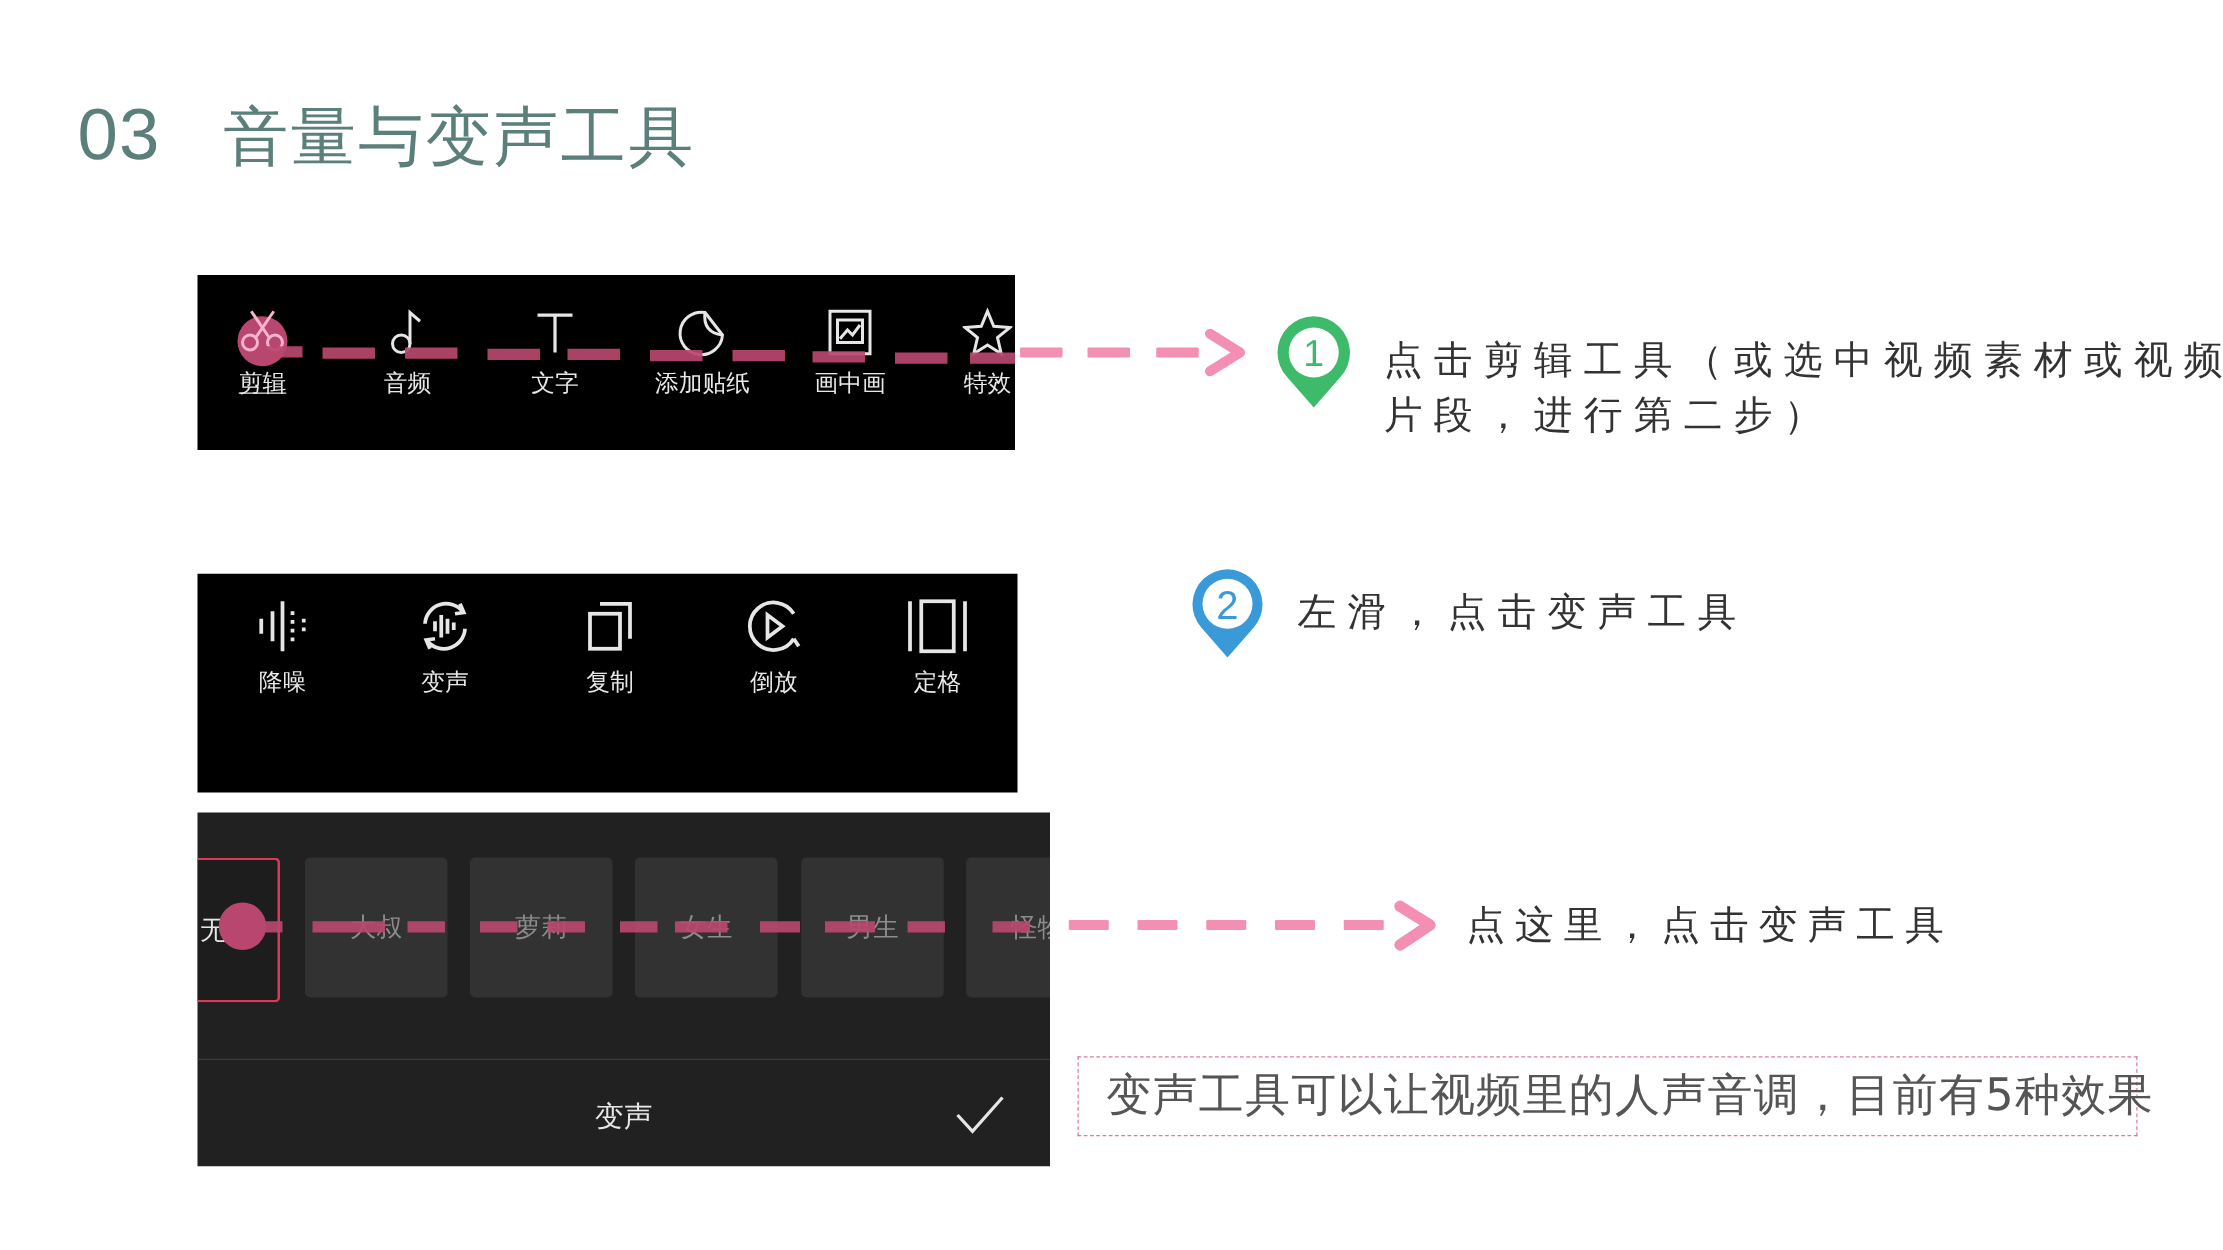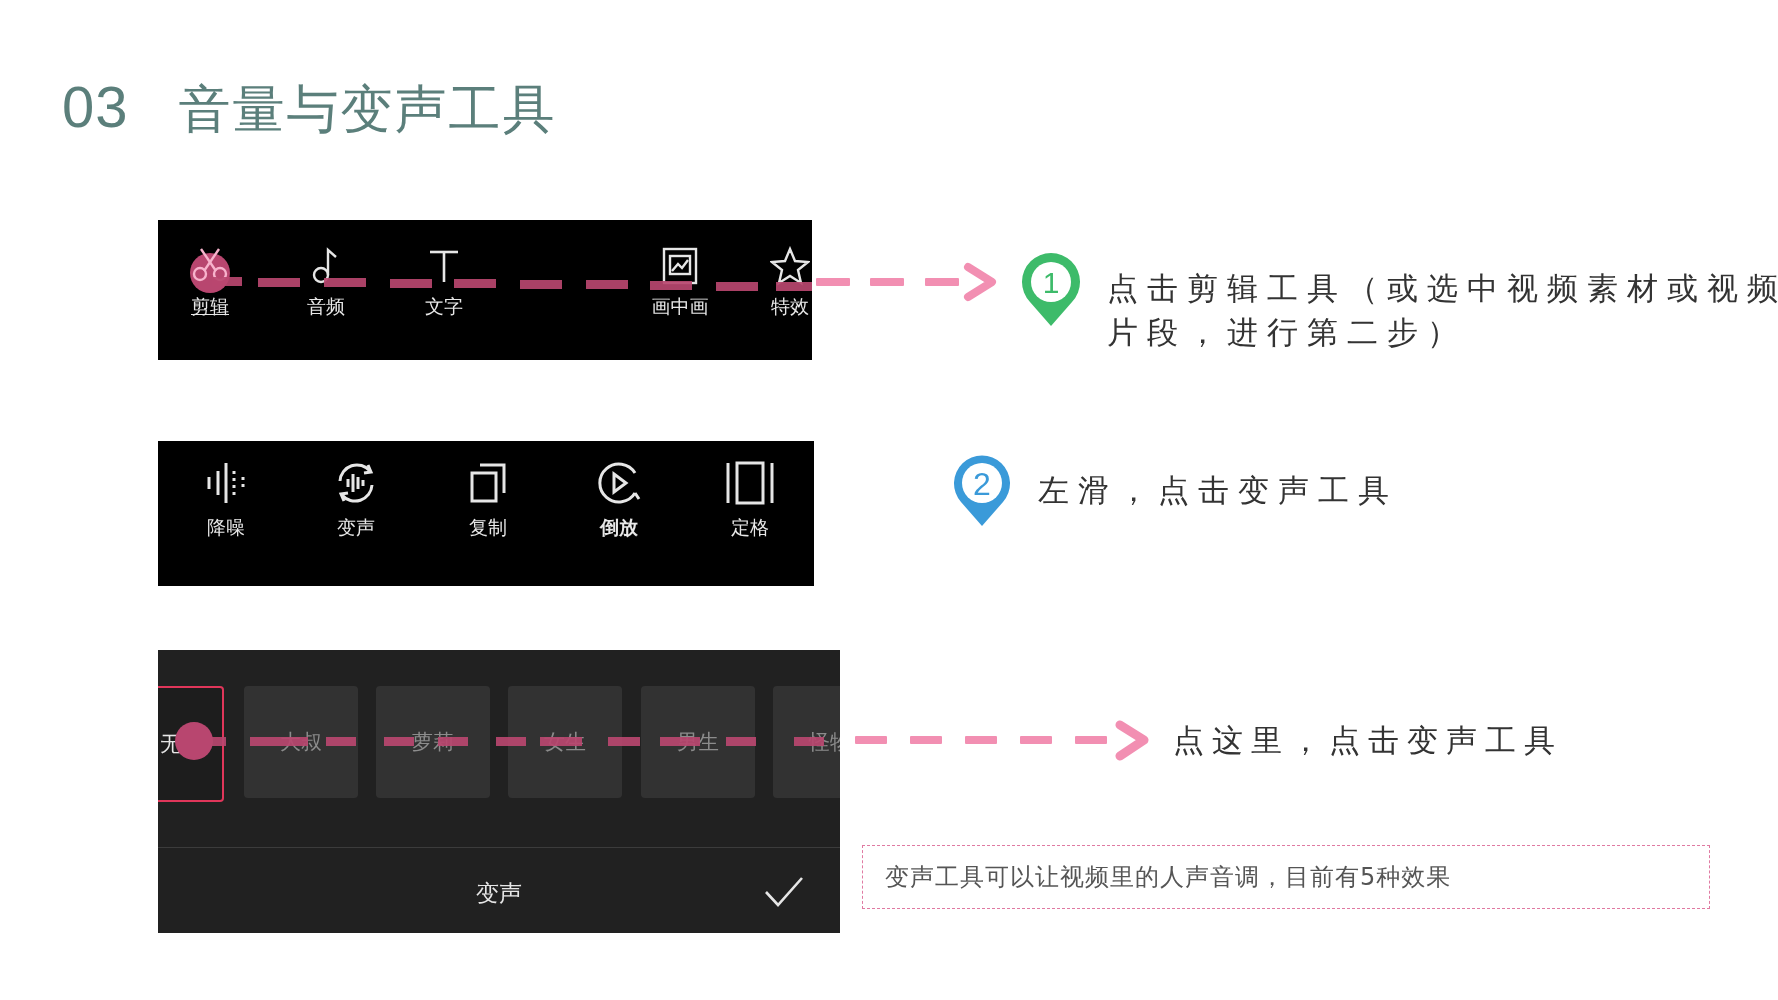--- a/index.html
+++ b/index.html
@@ -21,21 +21,21 @@
   .note { position:absolute; color:#333; font-size:31px; letter-spacing:9px; line-height:44px; white-space:nowrap; }
 
   .panel3 { background:#212121; }
   .tile { position:absolute; top:36px; width:114px; height:112px; background:#323232; border-radius:4px;
           display:flex; align-items:center; justify-content:center; color:#8c8c8c; font-size:21px; }
   .tile.sel { background:#1d1d1d; border:2px solid #e0365a; border-left:none; border-radius:0 4px 4px 0; justify-content:flex-start; }
   .divider { position:absolute; left:0; right:0; top:197px; height:1px; background:#3c3c3c; }
   .bottom-title { position:absolute; top:228px; left:0; right:0; text-align:center; color:#e6e6e6; font-size:23px; }
 
   .desc-box { position:absolute; left:862px; top:845px; width:848px; height:64px; border:1.5px dashed #e07aa2; box-sizing:border-box;
-              color:#555; font-size:24px; line-height:62px; padding-left:22px; white-space:nowrap; letter-spacing:1px; }
+              color:#555; font-size:36px; line-height:62px; padding-left:22px; white-space:nowrap; letter-spacing:1px; }
 </style>
 </head>
 <body>
 
 <div class="abs title">
   <span class="num">03</span><span class="txt">音量与变声工具</span>
 </div>
 
 <div class="abs panel" style="left:158px; top:220px; width:654px; height:140px; overflow:hidden;">
 
@@ -60,20 +60,27 @@
   </div>
 
   <div class="tool" style="left:254px; top:26px; width:64px;">
     <svg width="40" height="40" viewBox="0 0 40 40" fill="none" stroke="#e6e6e6" stroke-width="2.6">
       <line x1="6" y1="6" x2="34" y2="6"></line>
         <line x1="20" y1="6" x2="20" y2="36"></line>
     </svg>
     <span class="lbl">文字</span>
   </div>
 
+  <div class="tool" style="left:354px; top:26px; width:100px;">
+    <svg width="40" height="40" viewBox="0 0 40 40" fill="none" stroke="#e6e6e6" stroke-width="2.4">
+      <path d="M22 4 A17 17 0 1 0 36 22 L22 4 Z"></path>
+        <path d="M22 4 Q20 20 36 22"></path>
+    </svg>
+    <span class="lbl">添加贴纸</span>
+  </div>
 
   <div class="tool" style="left:480px; top:26px; width:84px;text-align:right;">
     <svg width="40" height="40" viewBox="0 0 40 40" fill="none" stroke="#e6e6e6" stroke-width="2.4">
       <rect x="4" y="3" width="32" height="34"></rect>
         <rect x="10" y="10" width="20" height="18"></rect>
       <path d="M12 25 L18 18 L22 22 L28 14"></path>
     </svg>
     <span class="lbl">画中画</span>
   </div>
 
@@ -106,21 +113,21 @@
 <svg class="abs" style="left:1020px; top:252px;" width="62" height="76" viewBox="0 0 62 76">
   <path d="M31 74 L10 50 A29 29 0 1 1 52 50 Z" fill="#3dbb6a"></path>
   <circle cx="31" cy="30" r="20" fill="#ffffff"></circle>
   <text x="31" y="41" text-anchor="middle" font-family="Liberation Sans, sans-serif" font-size="30" fill="#3dbb6a">1</text>
 </svg>
 <div class="note" style="left:1107px; top:266px;">
   <div>点击剪辑工具（或选中视频素材或视频</div>
   <div>片段，进行第二步）</div>
 </div>
 
-<div class="abs panel" style="left:158px; top:441px; width:656px; height:145px;">
+<div class="abs panel" style="left:158px; top:459px; width:656px; height:175px;">
   <div class="tool" style="left:36px; top:18px; width:64px;">
     <svg width="48" height="48" viewBox="0 0 48 48" fill="none" stroke="#e6e6e6" stroke-width="3">
       <line x1="7" y1="18" x2="7" y2="30"></line>
         <line x1="16" y1="12" x2="16" y2="36"></line>
         <line x1="24" y1="4" x2="24" y2="44"></line>
       <g stroke-dasharray="3 4">
           <line x1="32" y1="12" x2="32" y2="36"></line>
           <line x1="41" y1="18" x2="41" y2="30"></line>
         </g>
     </svg>
@@ -142,21 +149,21 @@
   </div>
 
   <div class="tool" style="left:298px; top:18px; width:64px;">
     <svg width="48" height="48" viewBox="0 0 48 48" fill="none" stroke="#e6e6e6" stroke-width="3">
       <rect x="8" y="14" width="24" height="28"></rect>
         <path d="M16 6 H40 V34"></path>
     </svg>
     <span class="lbl">复制</span>
   </div>
 
-  <div class="tool" style="left:429px; top:18px; width:64px;font-weight:bold;">
+  <div class="tool" style="left:429px; top:18px; width:64px;">
     <svg width="48" height="48" viewBox="0 0 48 48" fill="none" stroke="#e6e6e6" stroke-width="3">
       <path d="M40 14 A19 19 0 1 0 40 34"></path>
         <path d="M19 15 L31 24 L19 33 Z"></path>
         <path d="M40 34 L44 40"></path>
     </svg>
     <span class="lbl">倒放</span>
   </div>
 
   <div class="tool" style="left:560px; top:18px; width:64px;">
     <svg width="52" height="48" viewBox="0 0 52 48" fill="none" stroke="#e6e6e6" stroke-width="3">

